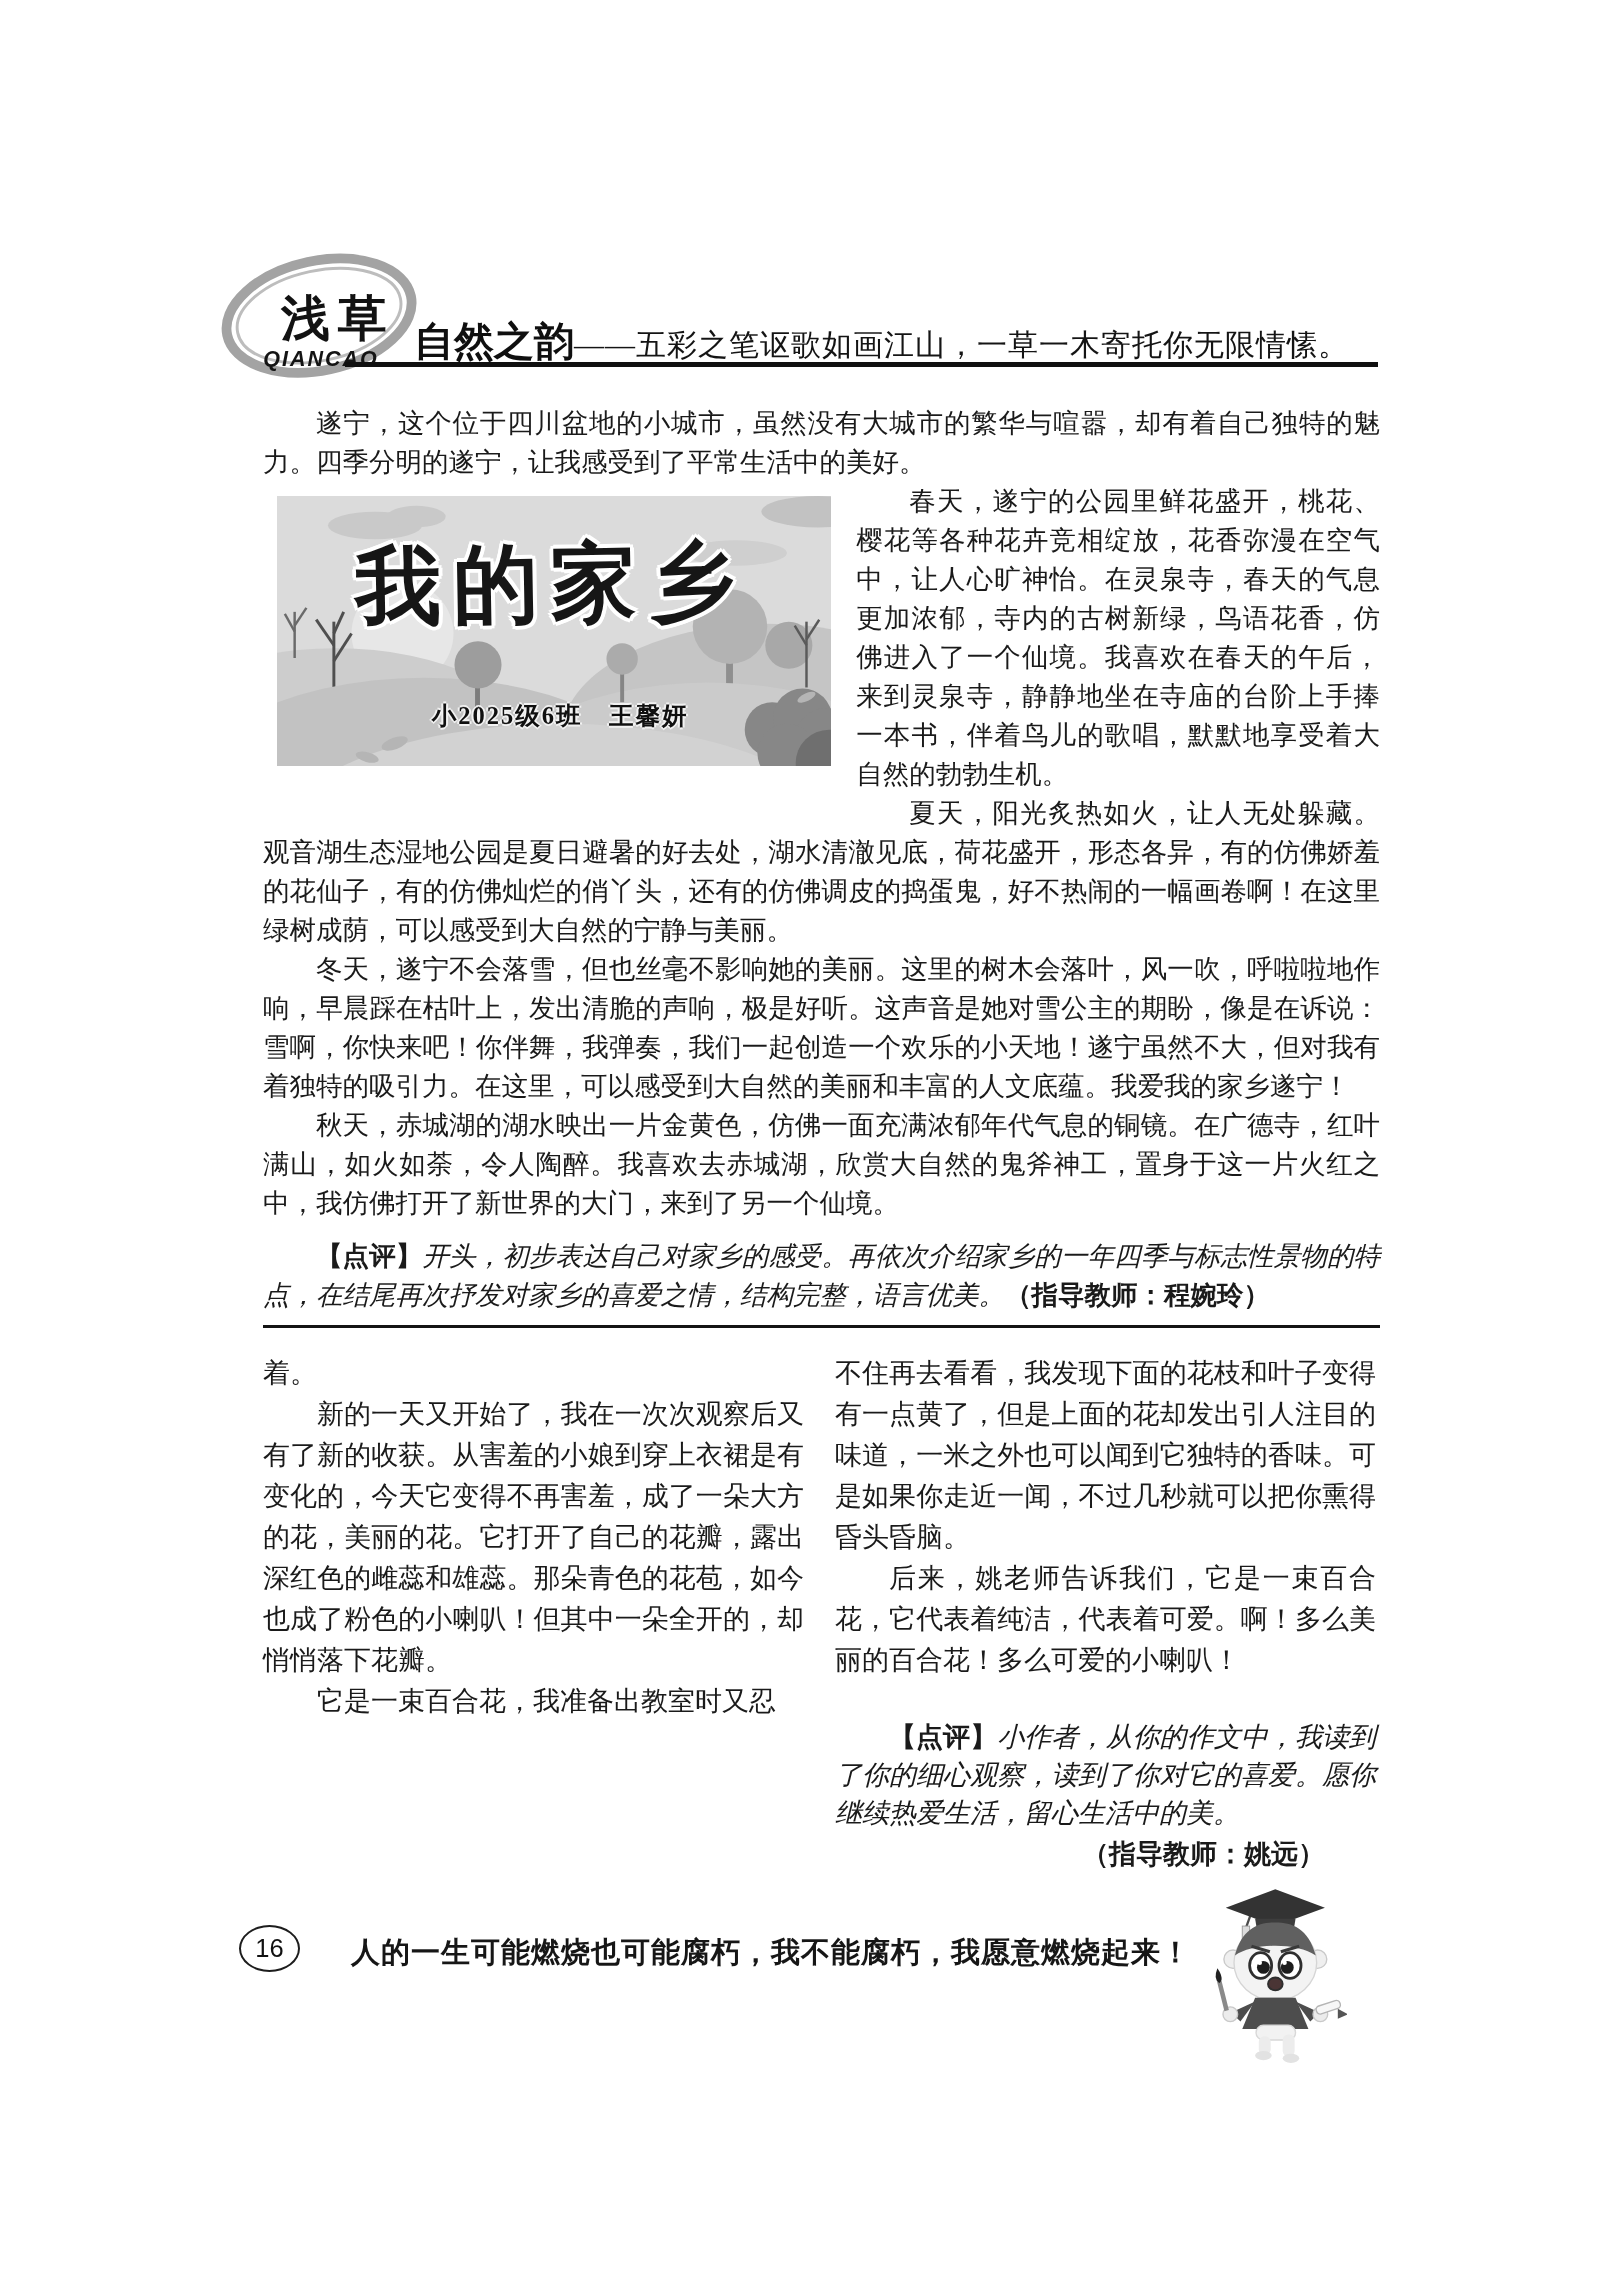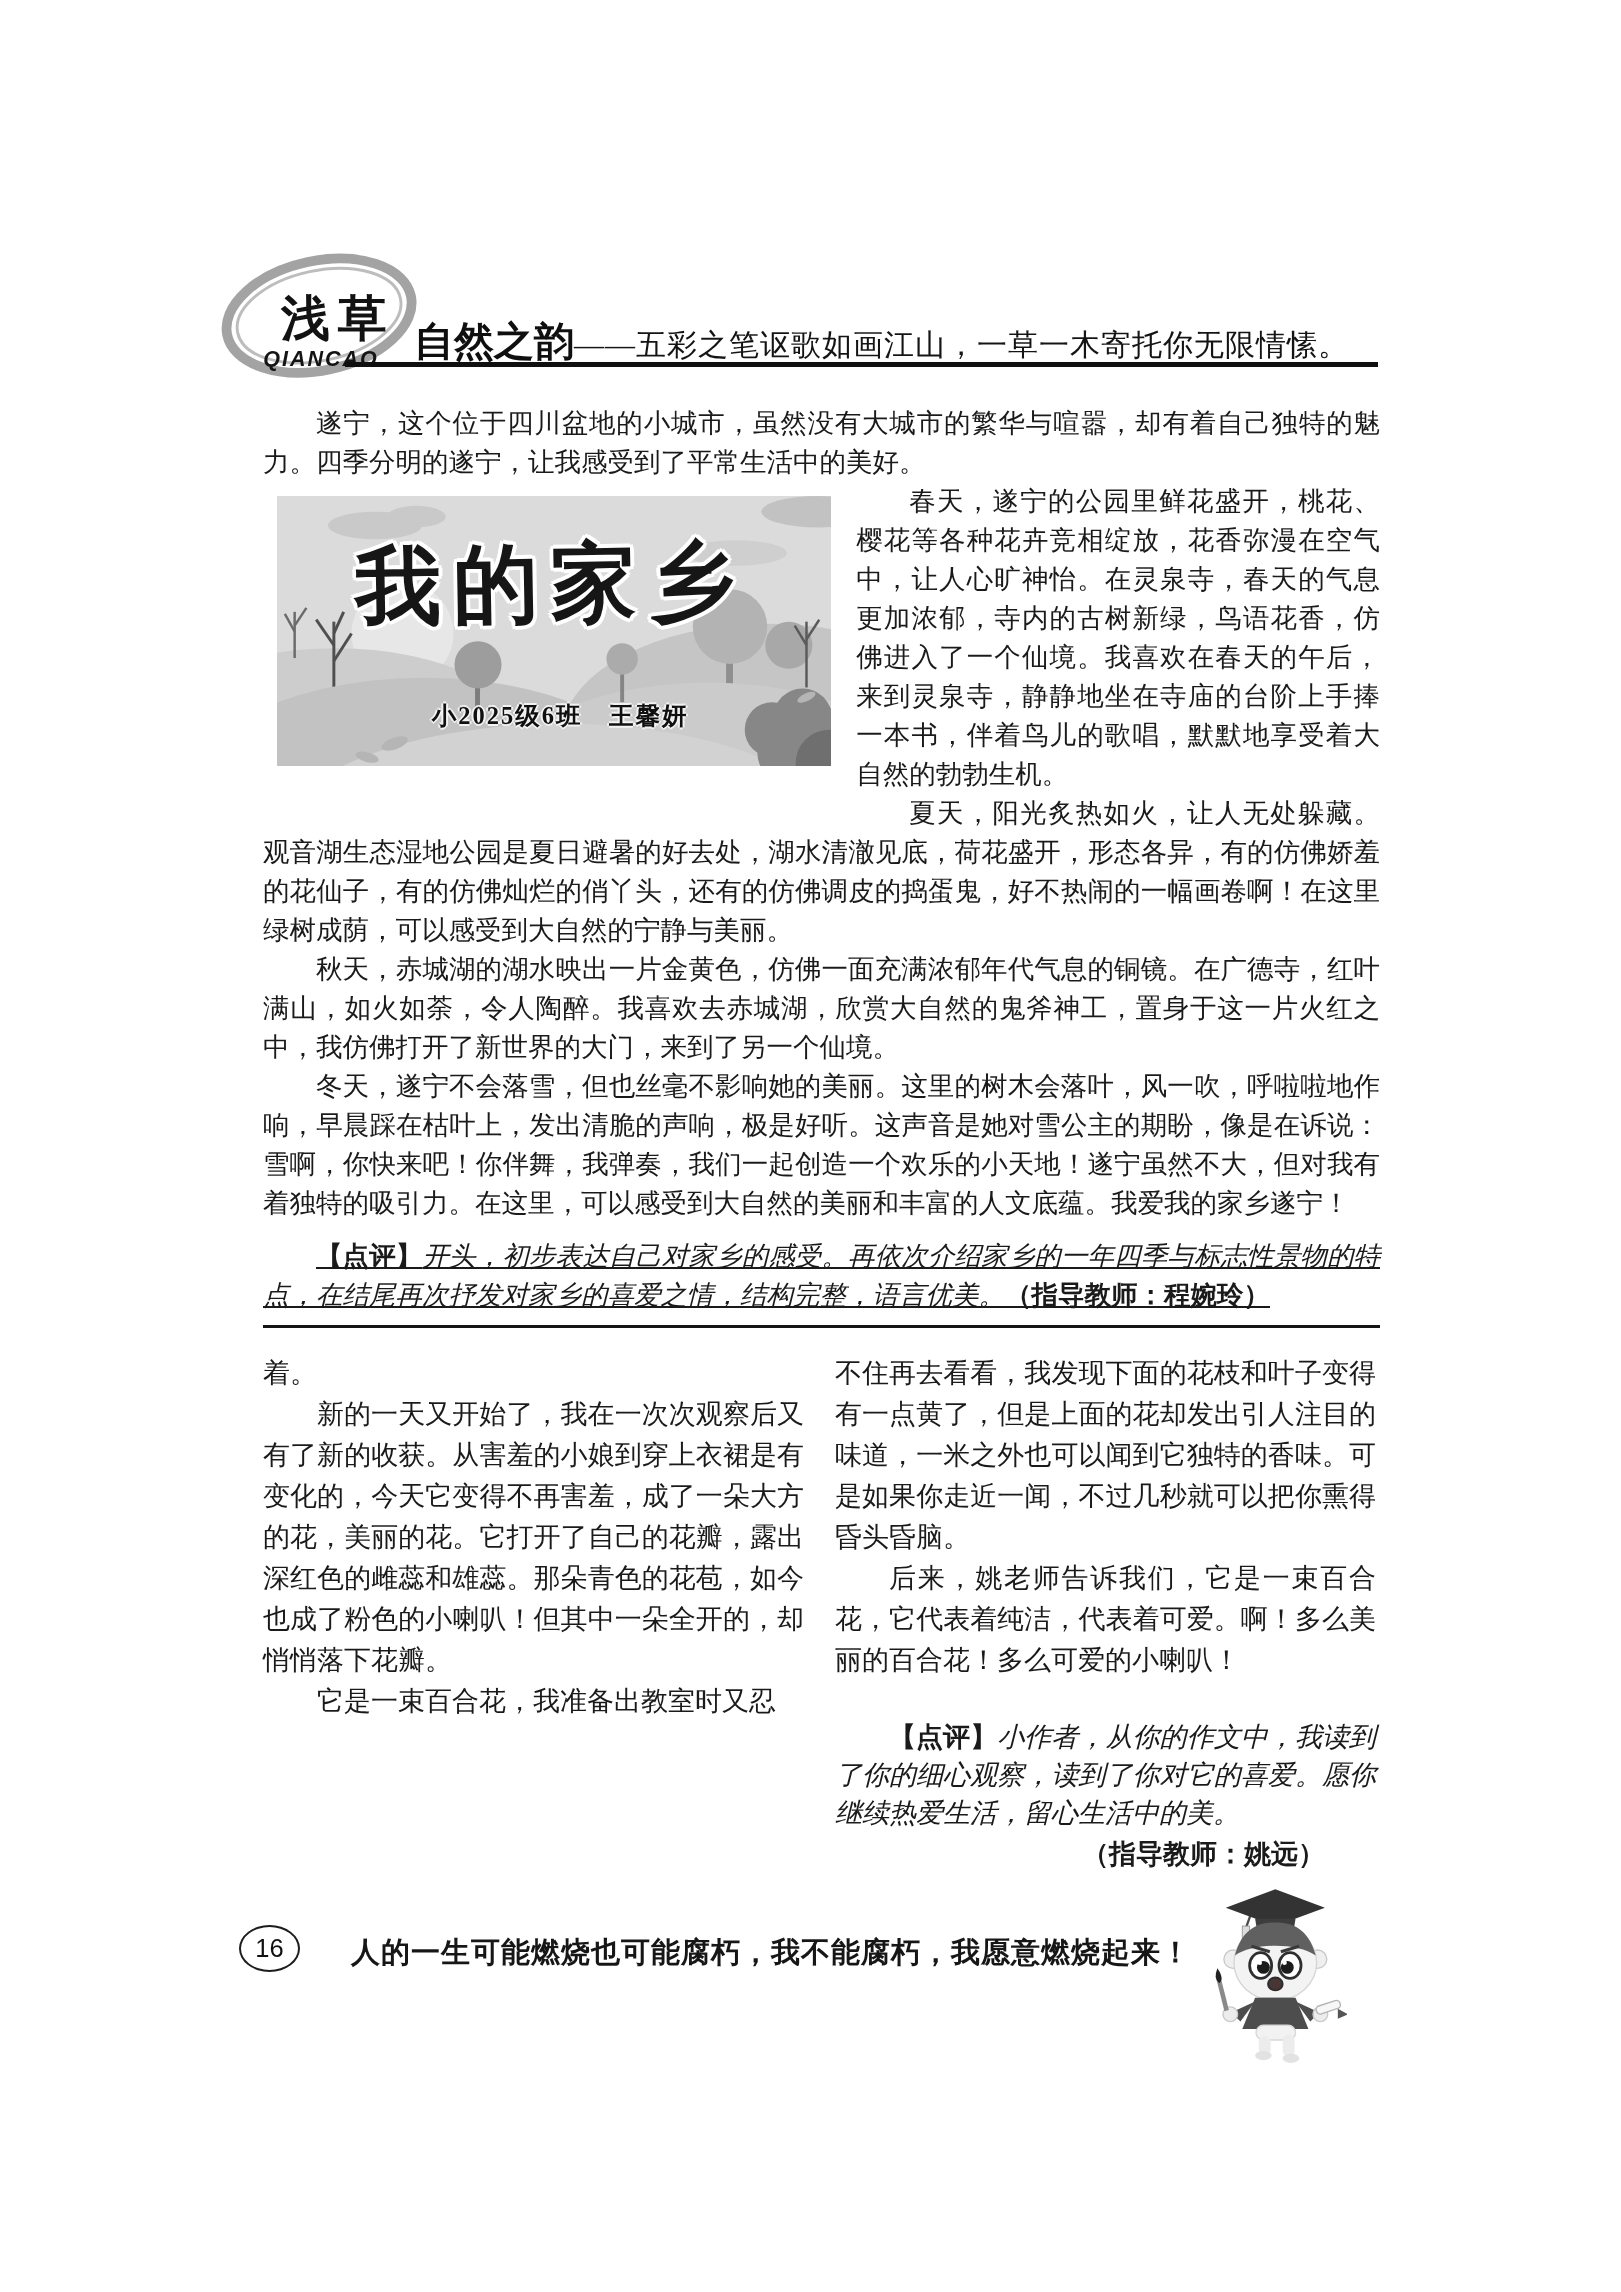--- a/index.html
+++ b/index.html
@@ -20,21 +20,21 @@
   .figure{float:left;width:554px;height:270px;margin:13.7px 25.5px 31px 13.7px;position:relative;overflow:hidden;background:#dbdbdb;}
   .figure svg{position:absolute;left:0;top:0;}
   .fig-title{position:absolute;left:78px;top:45px;font-size:86px;line-height:1;font-weight:bold;
              letter-spacing:11.8px;color:#161616;transform:rotate(-1deg);
              text-shadow:-3.9px 0 0 #fff,3.9px 0 0 #fff,0 -3.9px 0 #fff,0 3.9px 0 #fff,
                          -2.9px -2.9px 0 #fff,2.9px 2.9px 0 #fff,-2.9px 2.9px 0 #fff,2.9px -2.9px 0 #fff;}
   .fig-byline{position:absolute;left:155px;top:200px;font-size:24.5px;font-weight:bold;letter-spacing:2px;color:#101010;
               text-shadow:-2px 0 0 #f2f2f2,2px 0 0 #f2f2f2,0 -2px 0 #f2f2f2,0 2px 0 #f2f2f2;}
 
   
-  .comment{margin-top:13.7px !important;font-size:26.5px;line-height:39px;text-decoration:underline;}
+  .comment{margin-top:13.7px !important;font-size:26.5px;line-height:39px;}
   .cmt-label{font-weight:bold;font-family:"Liberation Sans","DejaVu Sans",sans-serif;font-style:normal;}
   .cmt-body{font-style:italic;}
   .cmt-teacher{font-weight:bold;font-family:"Liberation Sans","DejaVu Sans",sans-serif;font-style:normal;}
 
   .divider{position:absolute;left:263px;top:1325px;width:1117px;height:2.9px;background:#141414;}
 
   
   .col{position:absolute;top:1353px;width:541px;font-size:27px;line-height:41px;
        text-align:justify;word-break:break-all;}
   .col p{margin:0;text-indent:2em;}
@@ -127,22 +127,22 @@
           <ellipse cx="92" cy="266" rx="12" ry="5" transform="rotate(15 92 266)"></ellipse>
           <ellipse cx="540" cy="205" rx="10" ry="4" transform="rotate(-25 540 205)"></ellipse>
         </g>
       </svg>
       <div class="fig-title">我的家乡</div>
       <div class="fig-byline">小2025级6班　王馨妍</div>
     </div>
 
     <p>春天，遂宁的公园里鲜花盛开，桃花、樱花等各种花卉竞相绽放，花香弥漫在空气中，让人心旷神怡。在灵泉寺，春天的气息更加浓郁，寺内的古树新绿，鸟语花香，仿佛进入了一个仙境。我喜欢在春天的午后，来到灵泉寺，静静地坐在寺庙的台阶上手捧一本书，伴着鸟儿的歌唱，默默地享受着大自然的勃勃生机。</p>
     <p>夏天，阳光炙热如火，让人无处躲藏。观音湖生态湿地公园是夏日避暑的好去处，湖水清澈见底，荷花盛开，形态各异，有的仿佛娇羞的花仙子，有的仿佛灿烂的俏丫头，还有的仿佛调皮的捣蛋鬼，好不热闹的一幅画卷啊！在这里绿树成荫，可以感受到大自然的宁静与美丽。</p>
+    <p>冬天，遂宁不会落雪，但也丝毫不影响她的美丽。这里的树木会落叶，风一吹，呼啦啦地作响，早晨踩在枯叶上，发出清脆的声响，极是好听。这声音是她对雪公主的期盼，像是在诉说：雪啊，你快来吧！你伴舞，我弹奏，我们一起创造一个欢乐的小天地！遂宁虽然不大，但对我有着独特的吸引力。在这里，可以感受到大自然的美丽和丰富的人文底蕴。我爱我的家乡遂宁！</p>
     <p>秋天，赤城湖的湖水映出一片金黄色，仿佛一面充满浓郁年代气息的铜镜。在广德寺，红叶满山，如火如荼，令人陶醉。我喜欢去赤城湖，欣赏大自然的鬼斧神工，置身于这一片火红之中，我仿佛打开了新世界的大门，来到了另一个仙境。</p>
-    <p>冬天，遂宁不会落雪，但也丝毫不影响她的美丽。这里的树木会落叶，风一吹，呼啦啦地作响，早晨踩在枯叶上，发出清脆的声响，极是好听。这声音是她对雪公主的期盼，像是在诉说：雪啊，你快来吧！你伴舞，我弹奏，我们一起创造一个欢乐的小天地！遂宁虽然不大，但对我有着独特的吸引力。在这里，可以感受到大自然的美丽和丰富的人文底蕴。我爱我的家乡遂宁！</p>
 
     <p class="comment"><span class="cmt-label">【点评】</span><span class="cmt-body">开头，初步表达自己对家乡的感受。再依次介绍家乡的一年四季与标志性景物的特点，在结尾再次抒发对家乡的喜爱之情，结构完整，语言优美。</span><span class="cmt-teacher">（指导教师：程婉玲）</span></p>
   </div>
 
   <div class="divider"></div>
 
   <div class="col col-left">
     <p class="noindent">着。</p>
     <p>新的一天又开始了，我在一次次观察后又有了新的收获。从害羞的小娘到穿上衣裙是有变化的，今天它变得不再害羞，成了一朵大方的花，美丽的花。它打开了自己的花瓣，露出深红色的雌蕊和雄蕊。那朵青色的花苞，如今也成了粉色的小喇叭！但其中一朵全开的，却悄悄落下花瓣。</p>
     <p>它是一束百合花，我准备出教室时又忍</p>

